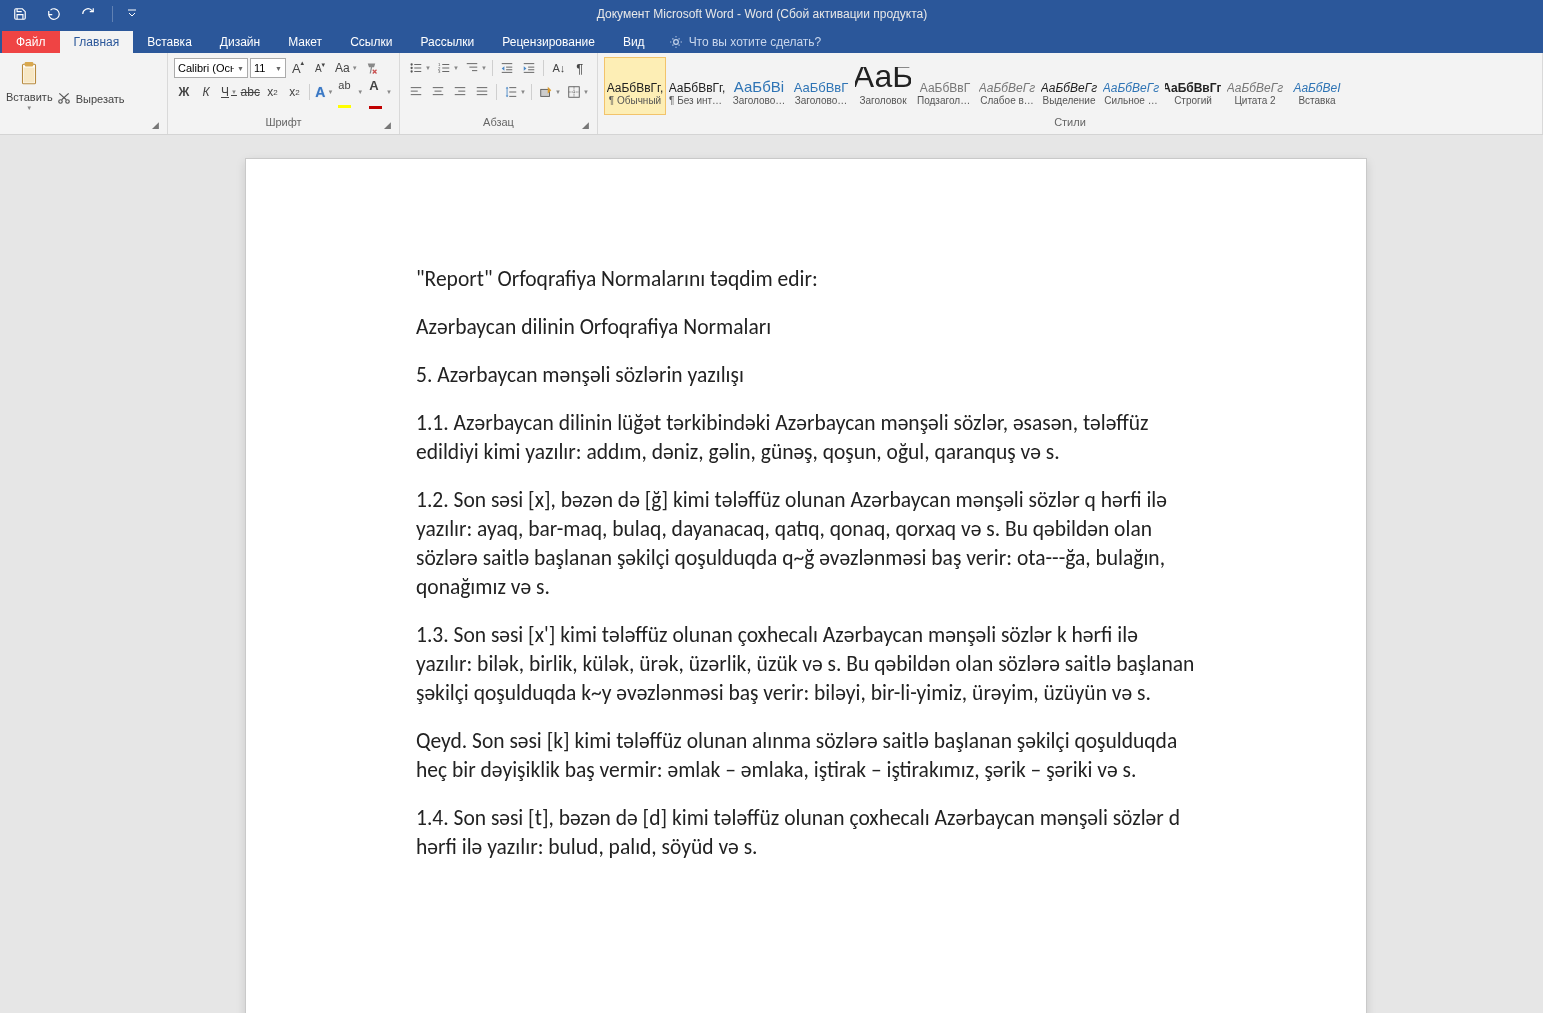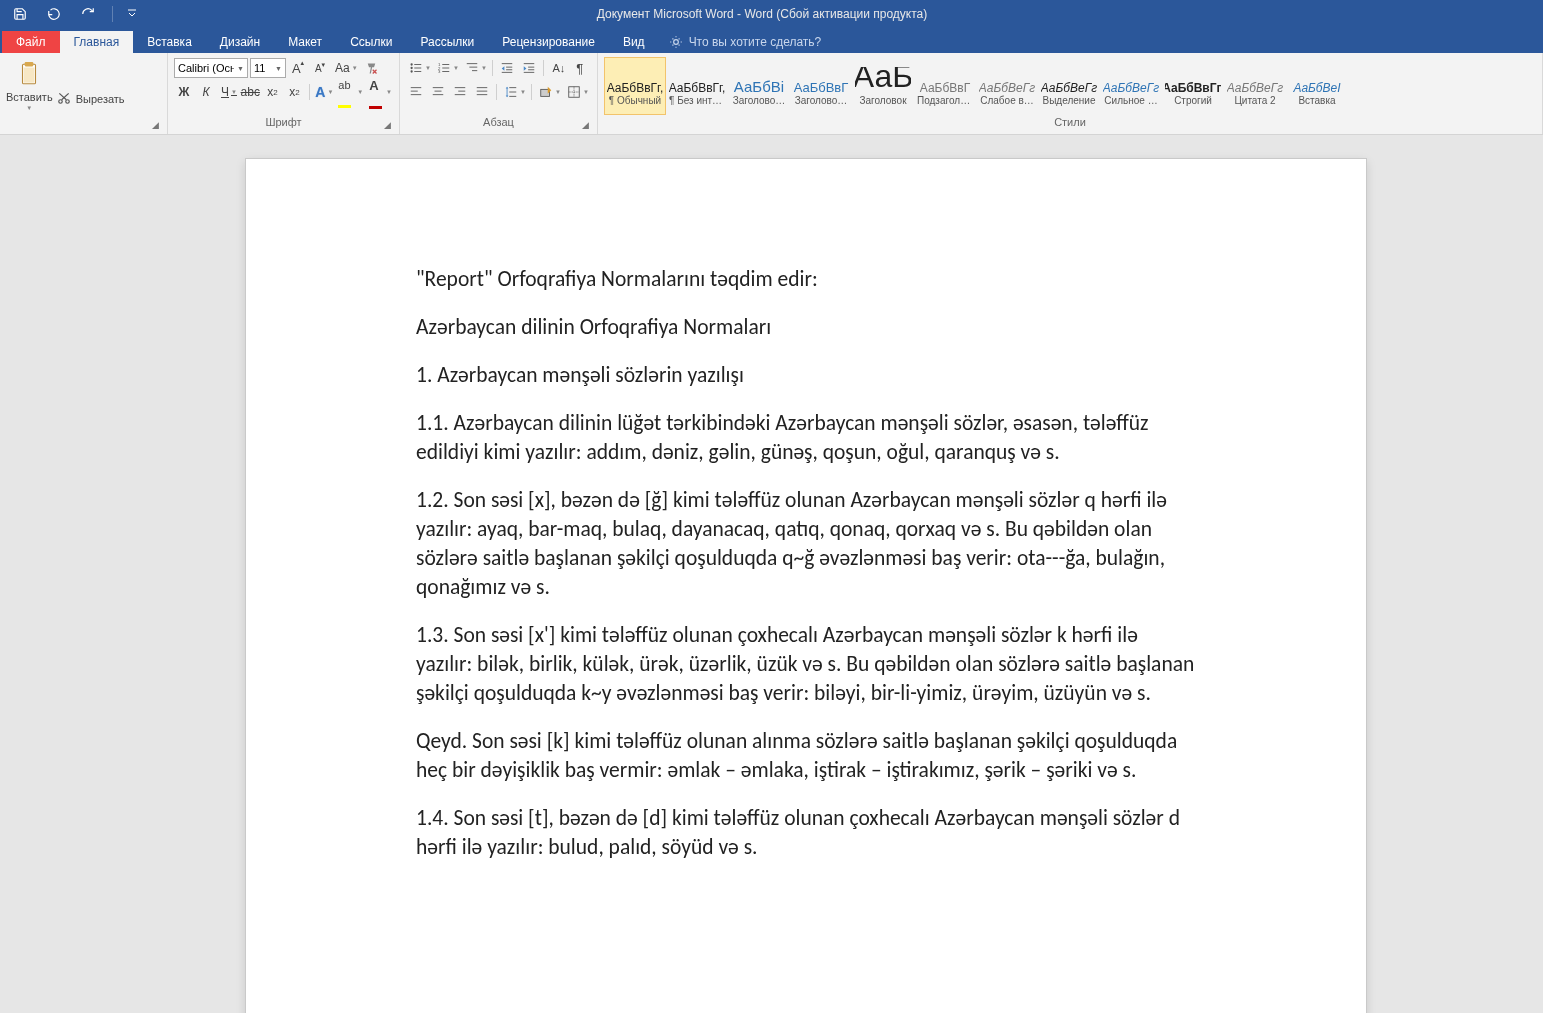--- a/index.html
+++ b/index.html
@@ -395,21 +395,21 @@
     <div class="group-label">Стили</div>
   </div>
 
 </div>
 
 <div class="docarea">
   <div class="page-shadow">
     <div class="doc-content" id="doc-content">
         <p>"Report" Orfoqrafiya Normalarını təqdim edir:</p>
         <p>Azərbaycan dilinin Orfoqrafiya Normaları</p>
-        <p>1. Azərbaycan mənşəli sözlərin yazılışı</p>
+        <p>5. Azərbaycan mənşəli sözlərin yazılışı</p>
         <p>1.1. Azərbaycan dilinin lüğət tərkibindəki Azərbaycan mənşəli sözlər, əsasən, tələffüz edildiyi kimi yazılır: addım, dəniz, gəlin, günəş, qoşun, oğul, qaranquş və s.</p>
         <p>1.2. Son səsi [x], bəzən də [ğ] kimi tələffüz olunan Azərbaycan mənşəli sözlər q hərfi ilə yazılır: ayaq, bar-maq, bulaq, dayanacaq, qatıq, qonaq, qorxaq və s. Bu qəbildən olan sözlərə saitlə başlanan şəkilçi qoşulduqda q~ğ əvəzlənməsi baş verir: ota---ğa, bulağın, qonağımız və s.</p>
         <p>1.3. Son səsi [x'] kimi tələffüz olunan çoxhecalı Azərbaycan mənşəli sözlər k hərfi ilə yazılır: bilək, birlik, külək, ürək, üzərlik, üzük və s. Bu qəbildən olan sözlərə saitlə başlanan şəkilçi qoşulduqda k~y əvəzlənməsi baş verir: biləyi, bir-li-yimiz, ürəyim, üzüyün və s.</p>
         <p>Qeyd. Son səsi [k] kimi tələffüz olunan alınma sözlərə saitlə başlanan şəkilçi qoşulduqda heç bir dəyişiklik baş vermir: əmlak – əmlaka, iştirak – iştirakımız, şərik – şəriki və s.</p>
         <p>1.4. Son səsi [t], bəzən də [d] kimi tələffüz olunan çoxhecalı Azərbaycan mənşəli sözlər d hərfi ilə yazılır: bulud, palıd, söyüd və s.</p>
       </div>
   </div>
 </div>
 
 </body></html>

